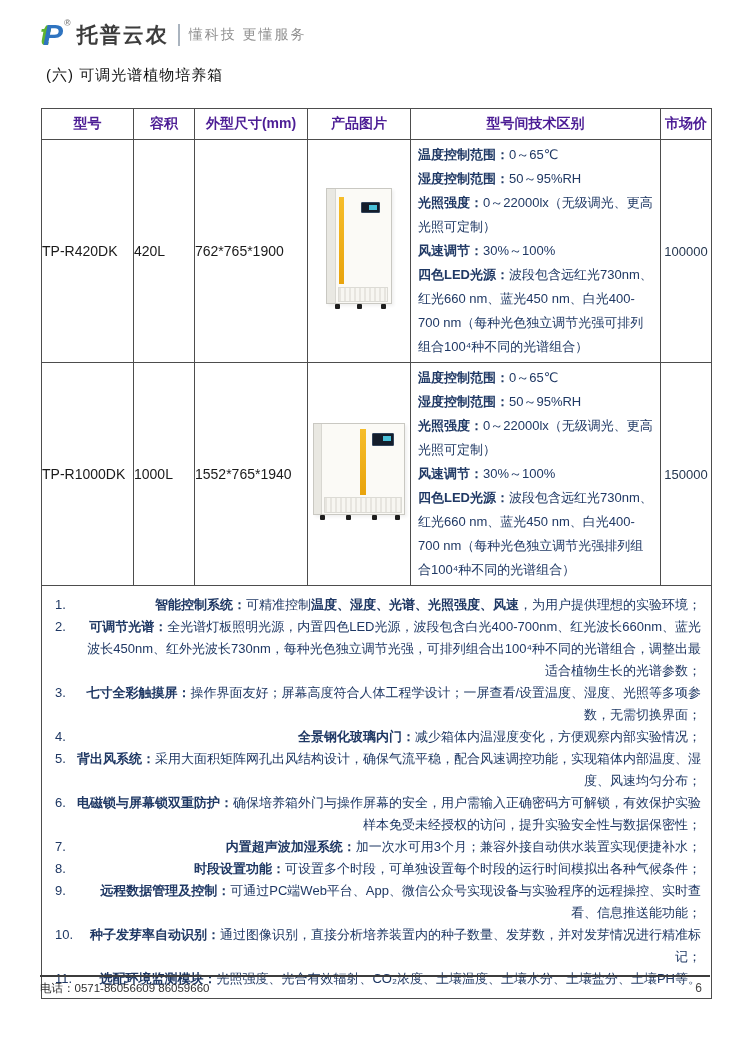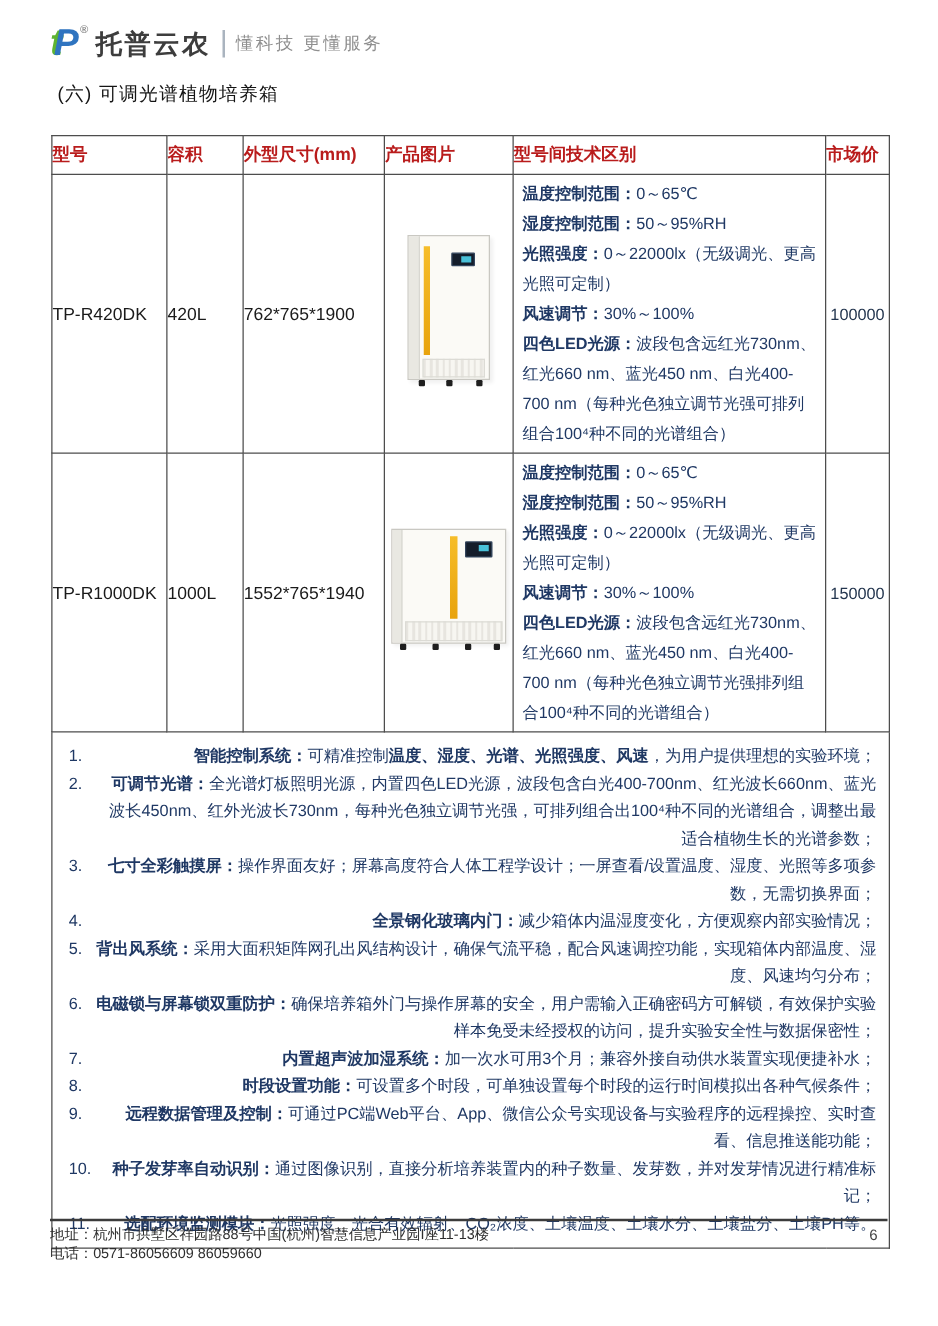--- a/index.html
+++ b/index.html
@@ -25,21 +25,21 @@
   .tagline { font-size:14px; color:#8f8f8f; letter-spacing:2px; }
 
   
   .section-title { position:absolute; top:66px; left:46px; font-size:15px; font-weight:normal;
     color:#141414; letter-spacing:1px; }
 
   
   .spec-table { position:absolute; top:108px; left:41px; width:670px; border-collapse:collapse;
     table-layout:fixed; background:#fff; }
   .spec-table th, .spec-table td { border:1px solid #4d4d4d; }
-  .spec-table th { font-size:14px; font-weight:bold; color:#b91c1c; height:31px; text-align:left; }
+  .spec-table th { font-size:14px; font-weight:bold; color:#4c1d95; height:31px; text-align:center; }
   td.c-model, td.c-cap, td.c-dim { font-size:14px; color:#1a1a1a; vertical-align:middle; }
   td.c-img { text-align:center; vertical-align:middle; }
   td.c-specs { padding:3px 7px; vertical-align:top;margin-top:37px; }
   .spec { font-size:13px; line-height:24px; color:#1f3864; text-align:left; }
   .spec b { font-weight:bold; }
   td.c-price { text-align:center; font-size:13px; color:#24364f; vertical-align:middle; }
 
   
   .chamber { position:relative; display:inline-block; background:#fbfaf6; border:1px solid #c9c8c2;
     margin-bottom:6px; box-shadow:2px 2px 3px rgba(0,0,0,0.06); }
@@ -190,18 +190,17 @@
                 <span class="num">11.</span>
                 <span class="body"><b>选配环境监测模块：</b>光照强度、光合有效辐射、CO₂浓度、土壤温度、土壤水分、土壤盐分、土壤PH等。</span>
               </div>
             </td>
           </tr>
         </tbody>
     </table>
 
     <div class="footer-rule"></div>
     <div class="footer">
-      <div>地址：杭州市拱墅区祥园路88号中国(杭州)智慧信息产业园I座11-13楼</div>
       <div>电话：0571-86056609  86059660</div>
     </div>
     <div class="page-num">6</div>
   </div>
 </div>
 
 </body></html>

